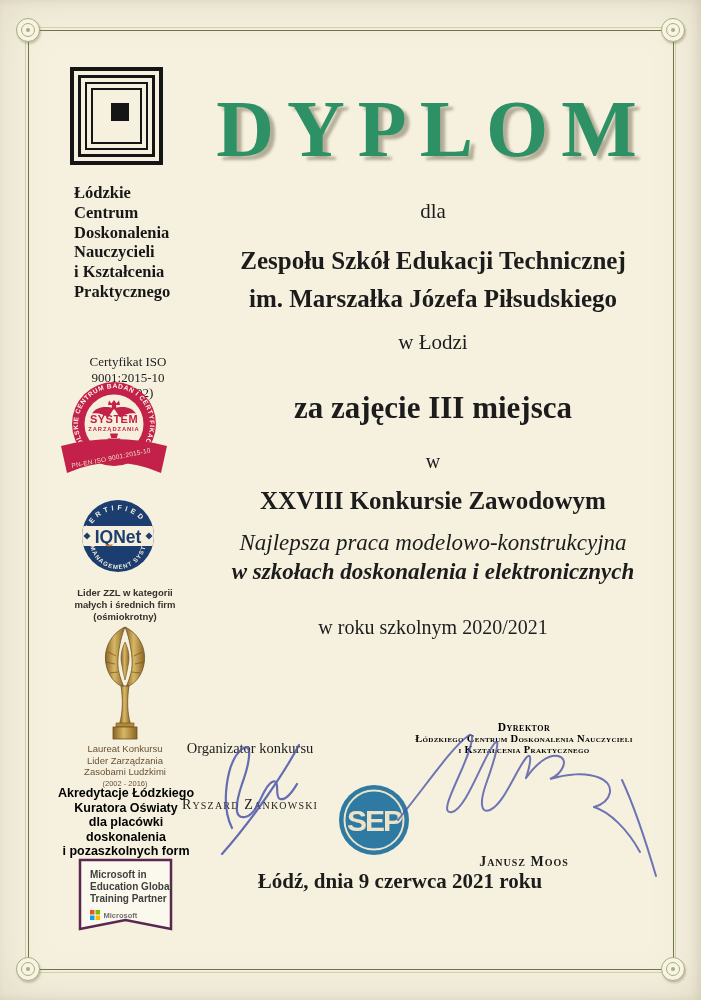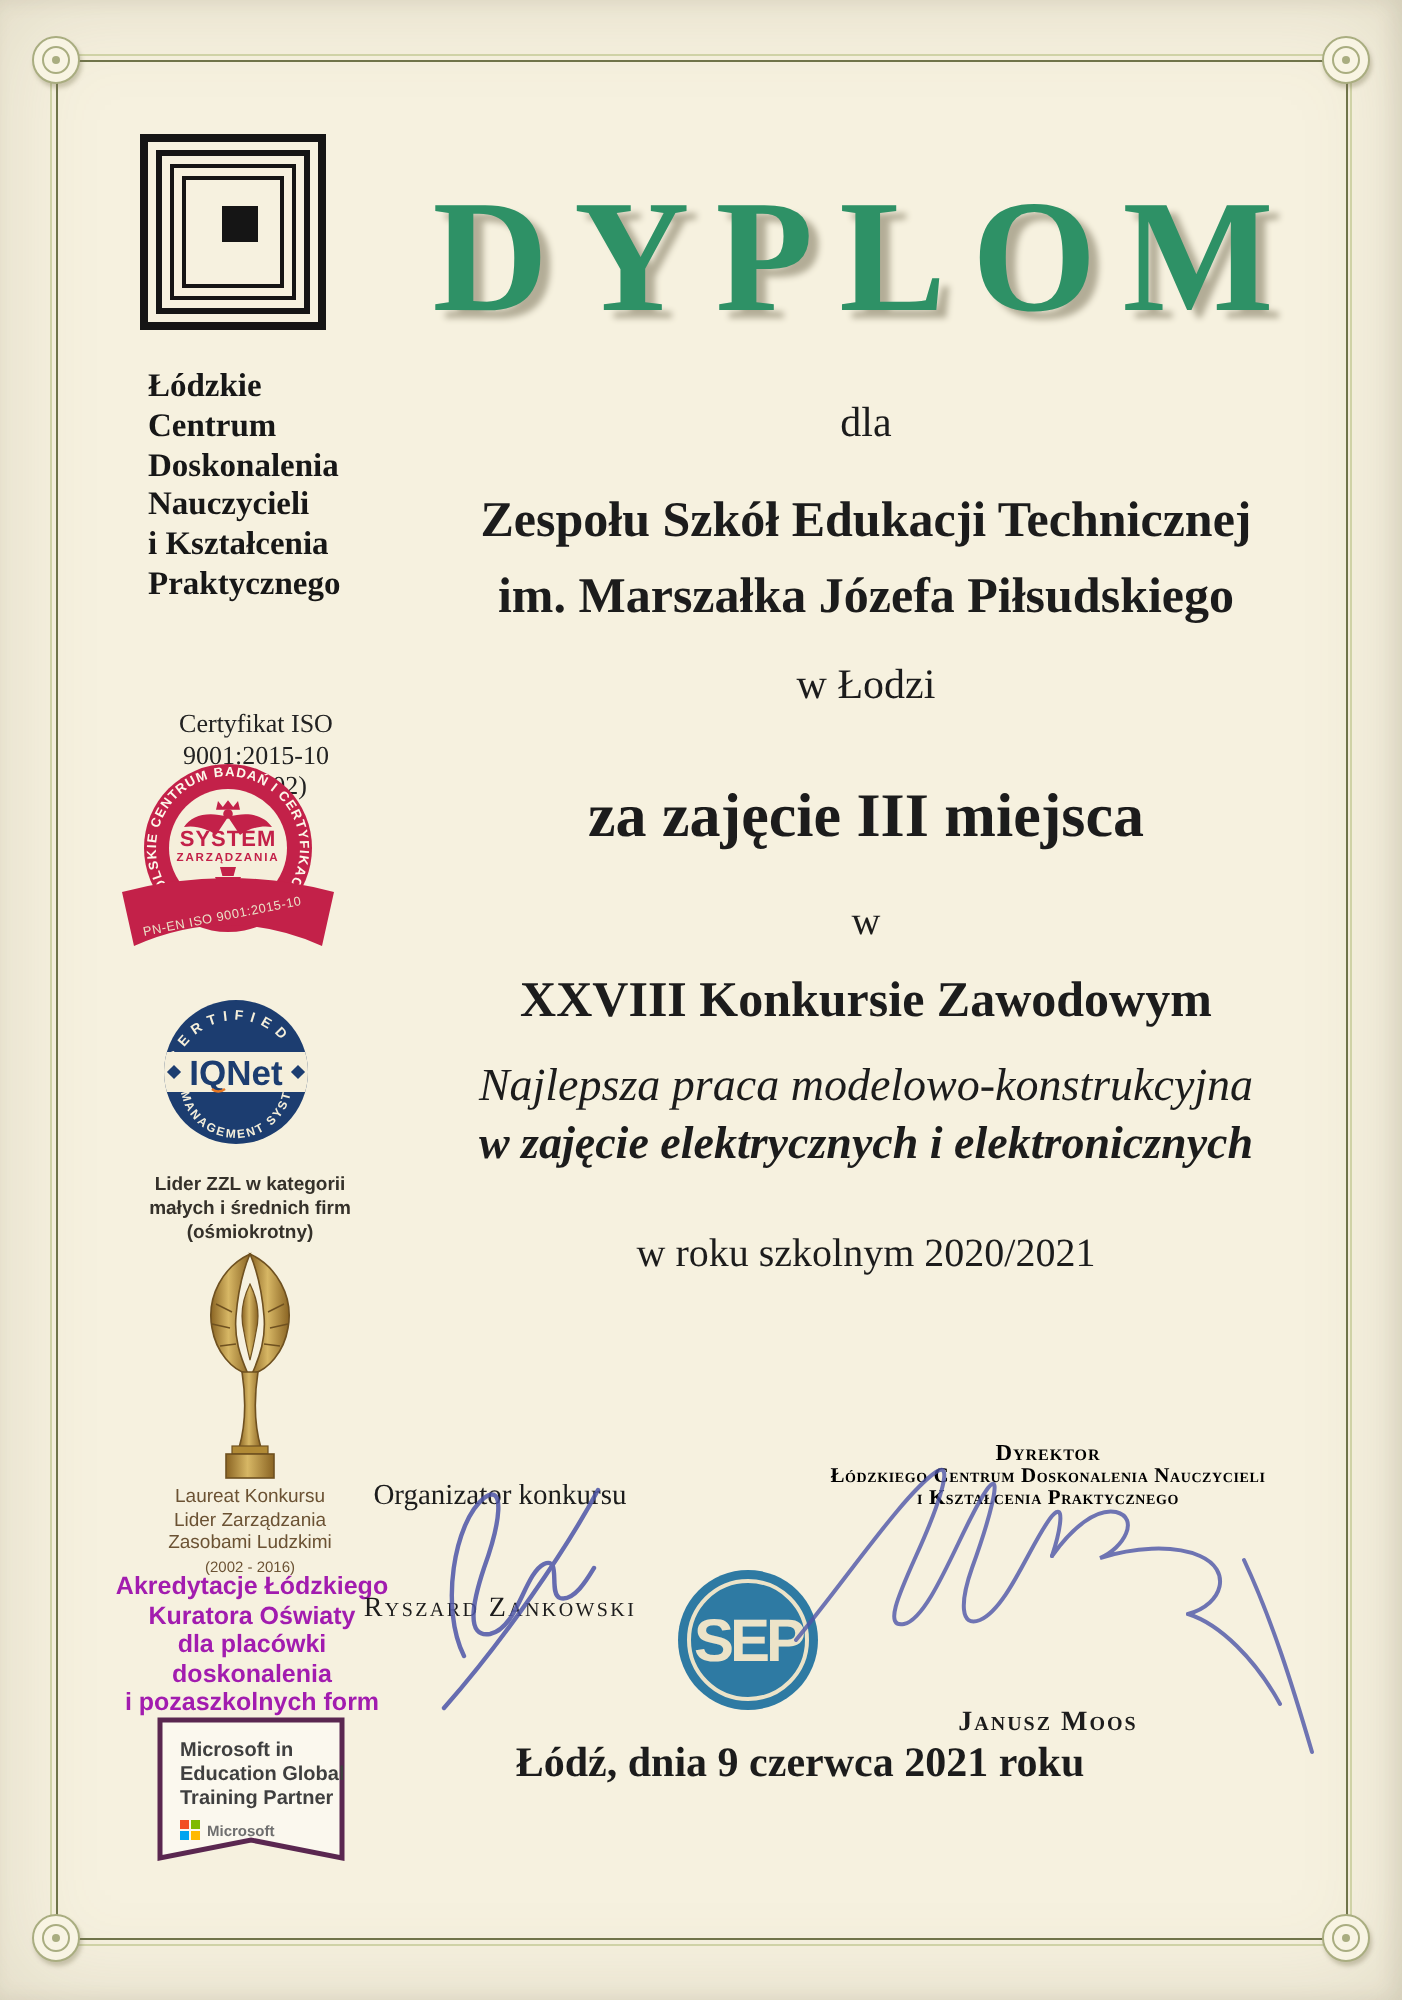--- a/index.html
+++ b/index.html
@@ -27,21 +27,21 @@
   .sq-core{width:18px;height:18px;background:#151515;transform:translate(3px,-4px);}
   .org-name{position:absolute;left:74px;top:183px;font-weight:bold;font-size:16.5px;line-height:19.8px;color:#171717;}
   .iso-cert{position:absolute;left:50px;top:322px;width:156px;text-align:center;font-size:13px;line-height:15.5px;color:#222;margin-top:32px;}
   .badge{position:absolute;}
   .lider-zzl{position:absolute;left:42px;top:587px;width:166px;text-align:center;
     font-family:"Liberation Sans", sans-serif;font-weight:bold;font-size:9.5px;line-height:12px;color:#35312a;}
   .laureat{position:absolute;left:42px;top:743px;width:166px;text-align:center;
     font-family:"Liberation Sans", sans-serif;font-weight:normal;font-size:9.5px;line-height:11.5px;color:#6b5233;}
   .laureat .small{font-size:7.5px;}
   .akredytacje{position:absolute;left:38px;top:786px;width:176px;text-align:center;
-    font-family:"Liberation Sans", sans-serif;font-weight:bold;font-size:12.5px;line-height:14.5px;color:#a21caf;}
+    font-family:"Liberation Sans", sans-serif;font-weight:bold;font-size:12.5px;line-height:14.5px;color:#000000;}
 
   
   .main-title{position:absolute;left:200px;top:84px;width:466px;text-align:center;
     font-size:80px;font-weight:bold;letter-spacing:13px;color:#2e9166;
     text-shadow:5px 4px 3px #b3ad97;}
   .c-line{position:absolute;left:200px;width:466px;text-align:center;}
   .t-dla{top:199px;font-size:21px;}
   .t-rec1{top:247px;font-size:25px;font-weight:bold;}
   .t-rec2{top:285px;font-size:25px;font-weight:bold;}
   .t-city{top:330px;font-size:21px;}
@@ -206,21 +206,21 @@
 
   <div class="main-title">DYPLOM</div>
   <div class="c-line t-dla">dla</div>
   <div class="c-line t-rec1">Zespołu Szkół Edukacji Technicznej</div>
   <div class="c-line t-city">w Łodzi</div>
   <div class="c-line t-rec2">im. Marszałka Józefa Piłsudskiego</div>
   <div class="c-line t-award">za zajęcie III miejsca</div>
   <div class="c-line t-in">w</div>
   <div class="c-line t-contest">XXVIII Konkursie Zawodowym</div>
   <div class="c-line t-cat1">Najlepsza praca modelowo-konstrukcyjna</div>
-  <div class="c-line t-cat2">w zajęcie elektrycznych i elektronicznych</div>
+  <div class="c-line t-cat2">w szkołach doskonalenia i elektronicznych</div>
   <div class="c-line t-year">w roku szkolnym 2020/2021</div>
 
   <div class="sig-left">Organizator konkursu</div>
   <div class="sig-left-name">Ryszard Zankowski</div>
 
   <div class="sig-right-role">
     <div class="r1">Dyrektor</div>
     <div class="r2">Łódzkiego Centrum Doskonalenia Nauczycieli</div>
     <div class="r3">i Kształcenia Praktycznego</div>
   </div>

